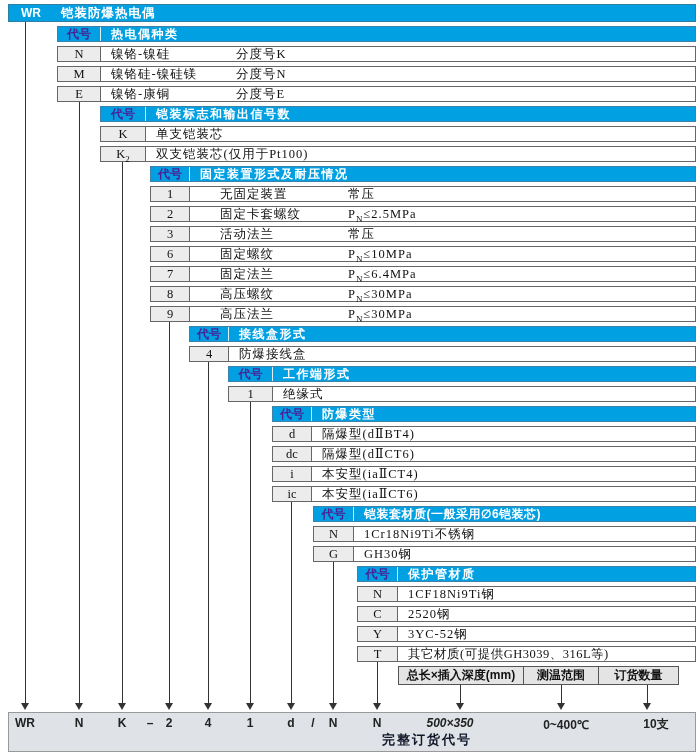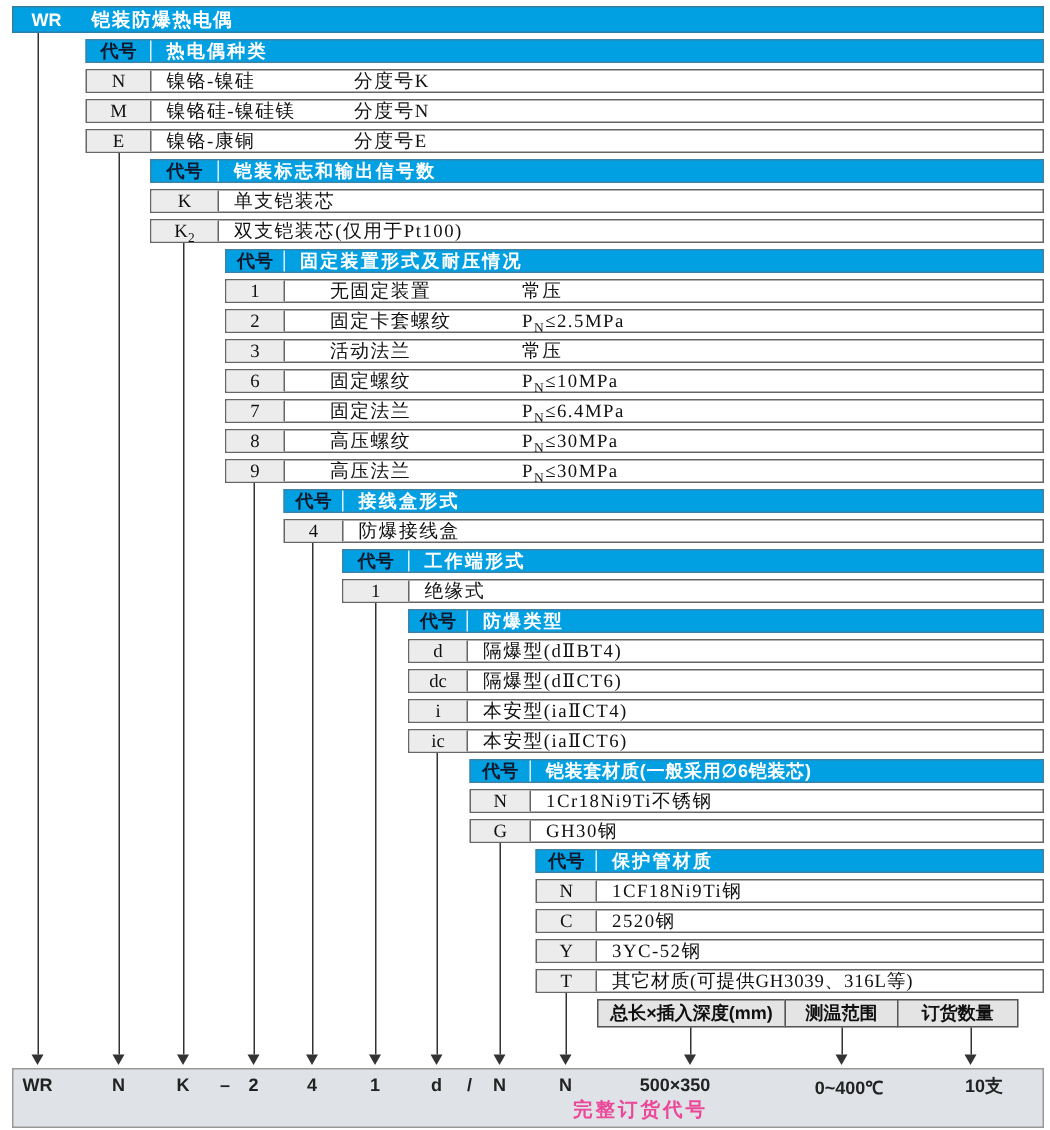--- a/index.html
+++ b/index.html
@@ -10,42 +10,42 @@
           border:1px solid #2e7ea6;box-sizing:border-box;color:#fff;display:flex;align-items:center;}
   .topbar .wr{font-weight:bold;font-size:12px;margin-left:12px;}
   .topbar .ttl{font-weight:bold;font-size:12.5px;margin-left:20px;letter-spacing:1px;}
   
   .section{position:absolute;}
   .srow{display:flex;height:16px;margin-bottom:4px;border:1px solid #666;box-sizing:border-box;background:#fff;}
   .srow.hdr{background:#00a0e2;border-color:#3d82a8;}
   .cell-code{flex:0 0 auto;background:#ececec;border-right:1px solid #666;box-sizing:border-box;
              text-align:center;font-family:"Liberation Serif","DejaVu Serif",serif;
              font-size:12.5px;line-height:14px;color:#111;}
-  .hdr .cell-code{background:transparent;border-right:1px solid #dff0fa;color:#0f172a;
+  .hdr .cell-code{background:transparent;border-right:1px solid #dff0fa;color:#4c1d95;
                   font-family:"Liberation Sans",sans-serif;font-weight:bold;font-size:12px;line-height:14px;}
   .cell-desc{flex:1 1 auto;padding-left:10px;font-family:"Liberation Serif","DejaVu Serif",serif;
              font-size:12.5px;line-height:14px;color:#111;letter-spacing:1px;white-space:nowrap;}
   .hdr .cell-desc{color:#fff;font-family:"Liberation Sans",sans-serif;font-weight:bold;
                   font-size:12px;letter-spacing:1.5px;}
   .nm{display:inline-block;width:125px;}
   .nm3{display:inline-block;width:128px;margin-left:20px;}
   sub{font-size:9px;}
   
   .vline{position:absolute;width:1px;background:#333;}
   .ah{position:absolute;width:0;height:0;border-left:4px solid transparent;
       border-right:4px solid transparent;border-top:7px solid #333;}
   
   .ocell{position:absolute;height:19px;background:#e4e4e4;border:1px solid #555;box-sizing:border-box;
          font-weight:bold;font-size:12px;line-height:17px;text-align:center;color:#111;}
   
   .obox{position:absolute;left:8px;top:712px;width:688px;height:40px;background:#dfe3e7;
         border:1px solid #999;box-sizing:border-box;}
   .oval{position:absolute;top:716px;transform:translateX(-50%);font-weight:bold;font-size:12px;color:#222;white-space:nowrap;}
   .olabel{position:absolute;top:731px;left:427px;transform:translateX(-50%);
-          font-weight:bold;font-size:13px;color:#ec4899;letter-spacing:2px;white-space:nowrap;}
+          font-weight:bold;font-size:13px;color:#0f172a;letter-spacing:2px;white-space:nowrap;}
 </style>
 </head>
 <body>
 
 <div id="stage">
 
   <div class="topbar">
     <span class="wr">WR</span>
     <span class="ttl">铠装防爆热电偶</span>
   </div>
@@ -237,18 +237,18 @@
   <span class="oval" style="left:79px;">N</span>
   <span class="oval" style="left:122px;">K</span>
   <span class="oval" style="left:150px;">–</span>
   <span class="oval" style="left:169px;">2</span>
   <span class="oval" style="left:208px;">4</span>
   <span class="oval" style="left:250px;">1</span>
   <span class="oval" style="left:291px;">d</span>
   <span class="oval" style="left:313px;">/</span>
   <span class="oval" style="left:333px;">N</span>
   <span class="oval" style="left:377px;">N</span>
-  <span class="oval" style="left:450px;">500×350</span>
+  <span class="oval" style="left:450px;font-style:italic;">500×350</span>
   <span class="oval" style="left:566px;">0~400℃</span>
   <span class="oval" style="left:656px;text-align:center;">10支</span>
   <span class="olabel">完整订货代号</span>
 
 </div>
 
 </body></html>

